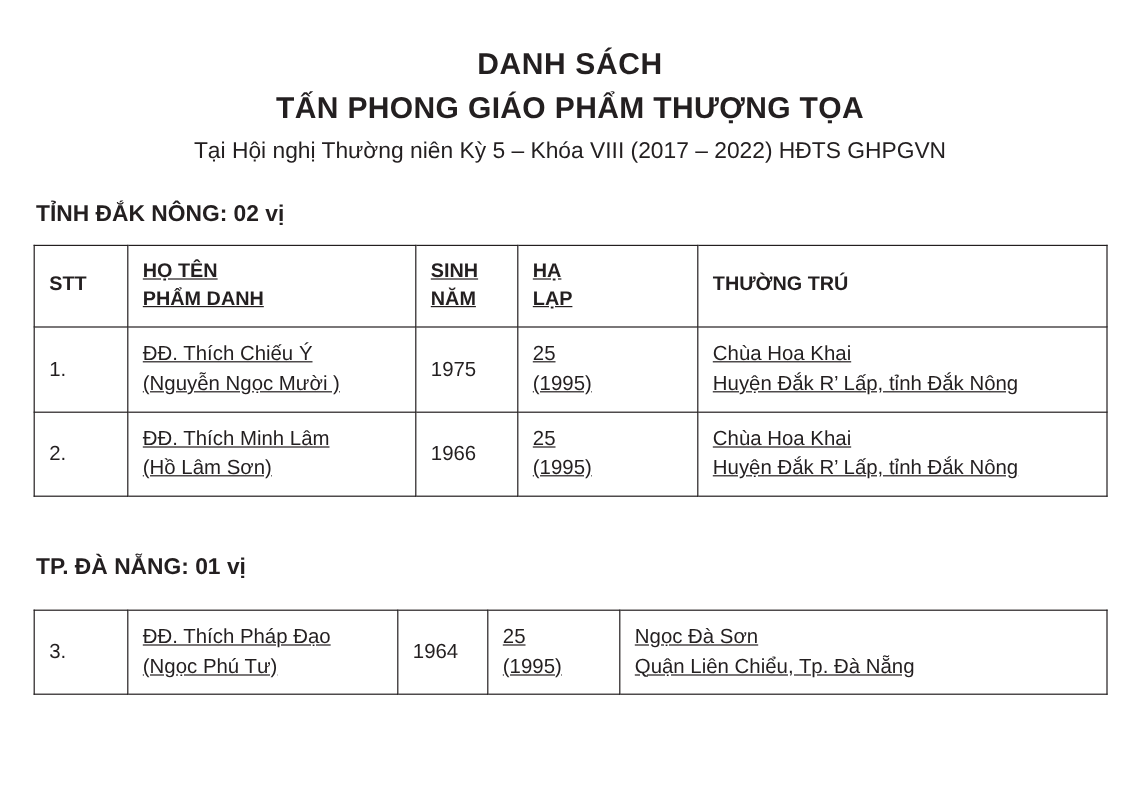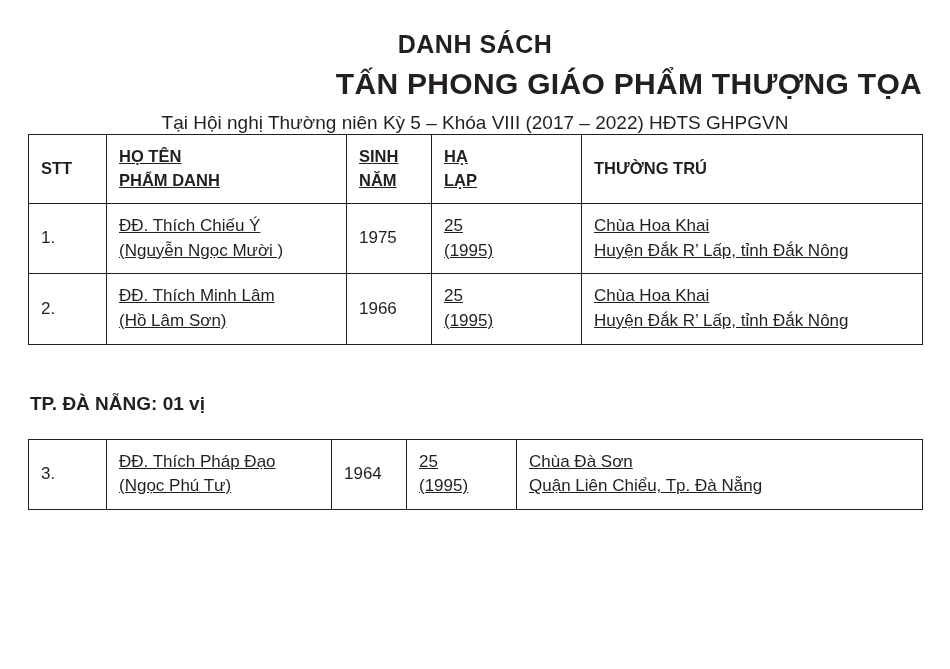--- a/index.html
+++ b/index.html
@@ -12,40 +12,39 @@
     height: 669px;
     font-family: "Liberation Sans", sans-serif;
     color: #231f20;
     position: relative;
     overflow: hidden;
   }
   .page {
     width: 950px;
     height: 543px;
     box-sizing: border-box;
-    padding: 16px 28px 0 28px;
+    padding: 26px 28px 0 28px;
     position: relative;
   }
   .title-block {
     text-align: center;
     margin-top: 12px;
   }
   .title-line1 {
     font-size: 25px;
     font-weight: bold;
     letter-spacing: 0.5px;
     line-height: 1.35;
   }
   .title-line2 {
-    font-size: 30px;
+    font-size: 25px;
     font-weight: bold;
     letter-spacing: 0.3px;
     line-height: 1.35;
     margin-top: 2px;
-    text-align: right;
   }
   .subtitle {
     text-align: center;
     font-size: 19px;
     margin-top: 8px;
     color: #231f20;
   }
   .section-heading {
     font-size: 19px;
     font-weight: bold;
@@ -97,20 +96,21 @@
 
 <div class="page">
 
   <div class="title-block">
     <div class="title-line1">DANH SÁCH</div>
     <div class="title-line2">TẤN PHONG GIÁO PHẨM THƯỢNG TỌA</div>
   </div>
 
   <div class="subtitle">Tại Hội nghị Thường niên Kỳ 5 – Khóa VIII (2017 – 2022) HĐTS GHPGVN</div>
 
+  <div class="section-heading">TỈNH ĐẮK NÔNG: 02 vị</div>
 
   <table class="list-table">
     <colgroup>
       <col class="col-stt">
         <col class="col-name">
         <col class="col-year">
         <col class="col-ha">
         <col class="col-addr">
     </colgroup>
     <thead>
@@ -185,20 +185,20 @@
         <td>
           <span class="cell-line">ĐĐ. Thích Pháp Đạo</span>
           <span class="cell-line">(Ngọc Phú Tư)</span>
         </td>
         <td>1964</td>
         <td>
           <span class="cell-line">25</span>
           <span class="cell-line">(1995)</span>
         </td>
         <td>
-          <span class="cell-line">Chùa Đà Sơn</span>
+          <span class="cell-line">Ngọc Đà Sơn</span>
           <span class="cell-line">Quận Liên Chiểu, Tp. Đà Nẵng</span>
         </td>
       </tr>
     </tbody>
   </table>
 
 </div>
 
 </body></html>

